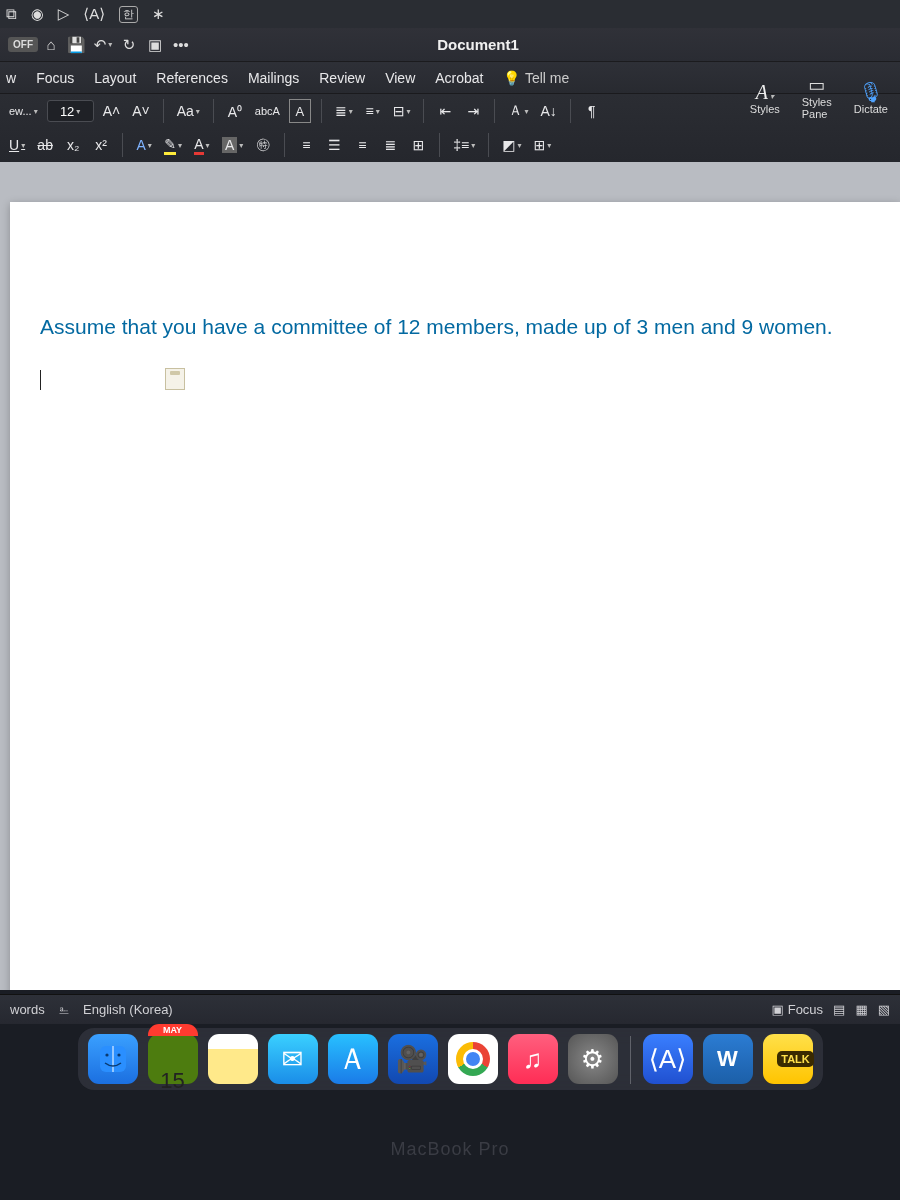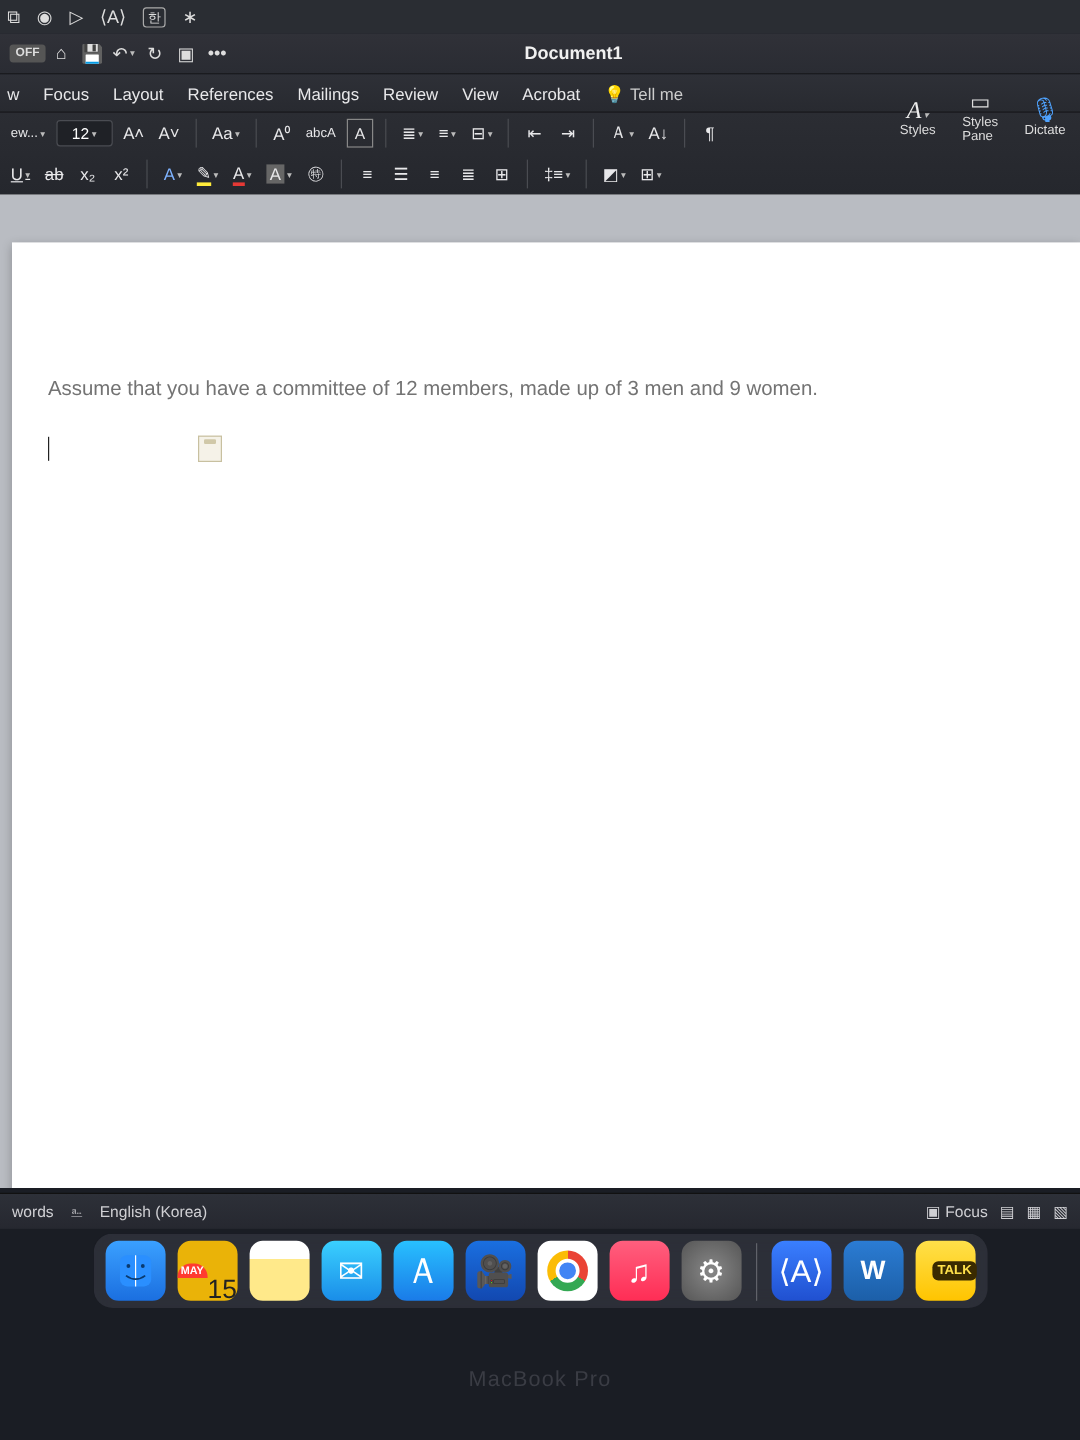--- a/index.html
+++ b/index.html
@@ -32,37 +32,37 @@
 .drop::after { content:"▾"; font-size:8px; margin-left:2px; color:#bbb;}
 .fontsize { width:47px; height:22px; background:#1f2126; border:1px solid #4a4c52; color:#fff; font-size:13px; display:flex; align-items:center; justify-content:center; border-radius:3px;}
 .box { border:1px solid #888; padding:0 3px; font-size:13px;}
 .stylesA { font-family:cursive; font-style:italic; font-size:20px; color:#eee;}
 .bigbtn { display:flex; flex-direction:column; align-items:center; justify-content:center; color:#ddd; font-size:11px; padding:0 6px; line-height:1.1;}
 .ribbon-right { position:absolute; right:6px; top:64px; display:flex; height:68px; align-items:center; gap:10px;}
 
 
 .docwrap { position:absolute; top:162px; left:0; right:0; bottom:210px; background:#b9bcc2; overflow:hidden;}
 .page { position:absolute; top:40px; left:10px; right:0; background:#fff; min-height:900px; padding:110px 30px 40px 30px; box-shadow:0 2px 8px rgba(0,0,0,.25);}
-.page p { font-size:17px; color:#737373; line-height:1.45; margin-bottom:20px;}
+.page p { font-size:21px; color:#0369a1; line-height:1.45; margin-bottom:20px;}
 .cursor { display:inline-block; width:1px; height:20px; background:#222; vertical-align:middle;}
 .pasteicon { display:inline-block; width:20px; height:22px; background:#f5f2e8; border:1px solid #c8c0a0; margin-left:120px; position:relative; top:6px;}
 .pasteicon::after{content:""; position:absolute; top:2px; left:4px; width:10px; height:4px; background:#d0c8a8; border-radius:1px;}
 
 
 .status { position:absolute; left:0; right:0; bottom:176px; height:30px; background:linear-gradient(#2d3038,#262830); display:flex; align-items:center; padding:0 10px; color:#d0d0d4; font-size:13px; justify-content:space-between; border-top:1px solid #111;}
 .status .left { display:flex; gap:14px; align-items:center;}
 .status .right { display:flex; gap:10px; align-items:center;}
 .focusbtn { display:flex; align-items:center; gap:4px;}
 
 
 .dockwrap { position:absolute; bottom:110px; left:0; right:0; display:flex; justify-content:center;}
 .dock { background:rgba(60,62,72,.55); backdrop-filter:blur(8px); border-radius:16px; padding:6px 10px; display:flex; gap:10px; align-items:flex-end;}
 .dicon { width:50px; height:50px; border-radius:11px; display:flex; align-items:center; justify-content:center; font-size:26px; color:#fff; position:relative;}
 .dicon.finder { background:linear-gradient(#3aa0ff,#1b6fe0);}
-.dicon.cal { background:#eab308; flex-direction:row; color:#333;}
+.dicon.cal { background:#4d7c0f; flex-direction:column; color:#333;}
 .dicon.cal .m { background:#ff3b30; color:#fff; font-size:9px; font-weight:700; width:100%; text-align:center; border-radius:11px 11px 0 0; padding:1px 0;}
 .dicon.cal .d { font-size:22px; font-weight:500; color:#222;margin-top:32px;}
 .dicon.notes { background:linear-gradient(#fff 30%,#ffe98a 30%);}
 .dicon.mail { background:linear-gradient(#3ad0ff,#1a8de8);}
 .dicon.appstore { background:linear-gradient(#28c0ff,#1a7be8);}
 .dicon.facetime { background:linear-gradient(#1a6fe0,#1248b0);}
 .dicon.chrome { background:#fff;}
 .dicon.music { background:linear-gradient(#ff5f7e,#ff2d55);}
 .dicon.sys { background:radial-gradient(circle,#888,#555);}
 .dicon.translate { background:linear-gradient(#3a7fff,#2050d0);}

